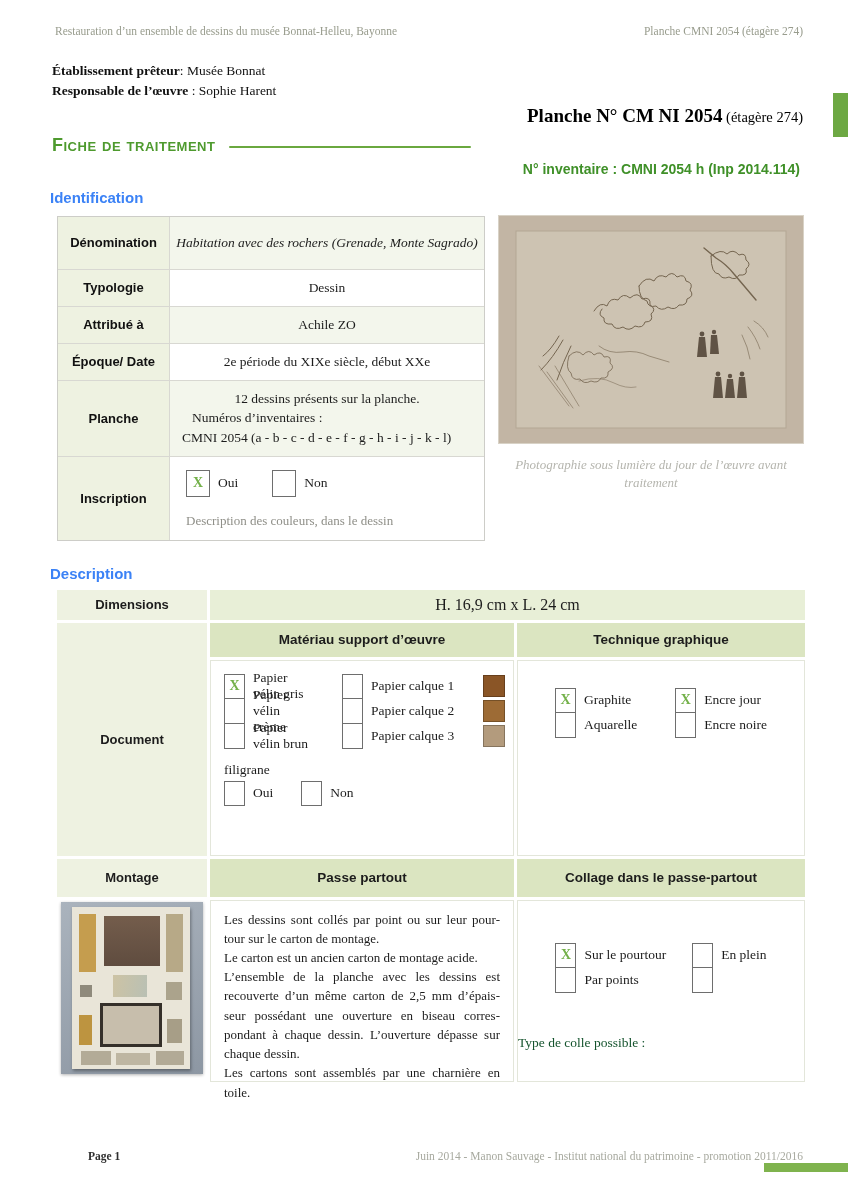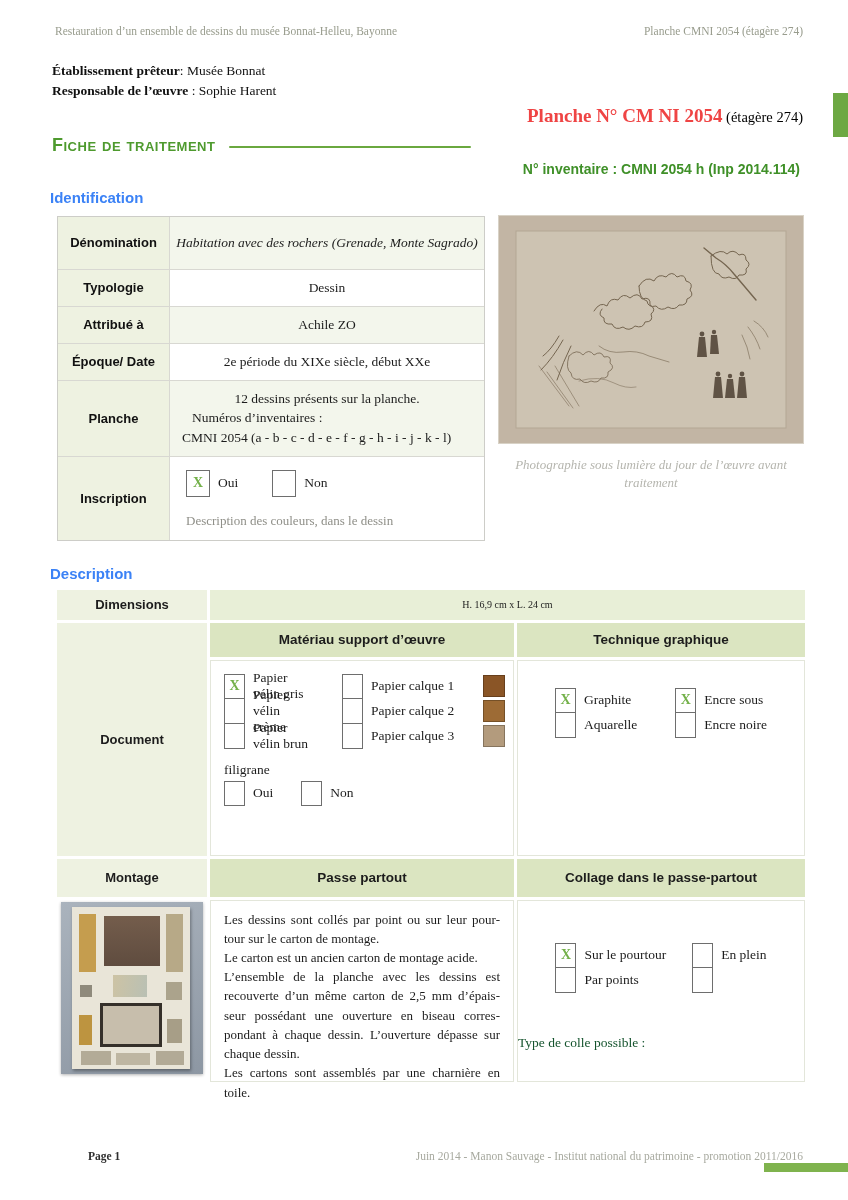--- a/index.html
+++ b/index.html
@@ -9,21 +9,21 @@
   
   .topbar{display:flex;justify-content:space-between;padding:25px 45px 0 55px;
           font-size:11.5px;color:#989c8d;}
 
   
   .lender{margin:24px 0 0 52px;font-size:13.5px;line-height:1.5;color:#111;}
   .lender b{font-weight:bold;}
 
   
   .plate-row{text-align:right;padding-right:45px;margin-top:3px;}
-  .plate-main{font-size:19px;font-weight:bold;color:#ef4444;}
+  .plate-main{font-size:19px;font-weight:bold;color:#000000;}
   .plate-suffix{font-size:14.5px;color:#000;}
   .green-tab-top{position:absolute;top:93px;right:0;width:15px;height:44px;background:#6da843;}
   .green-tab-bottom{position:absolute;bottom:28px;right:0;width:84px;height:9px;background:#7fb34e;}
 
   
   .sheet-row{display:flex;align-items:center;margin:8px 45px 0 52px;}
   .sheet-title{font-family:"Liberation Sans",sans-serif;font-weight:bold;font-size:18px;
                color:#4e9a2e;font-variant:small-caps;letter-spacing:.5px;}
   .sheet-rule{height:2px;background:#6aa83f;width:242px;margin-left:14px;margin-top:3px;border-radius:2px;}
   .inventory-row{text-align:right;padding-right:48px;margin-top:5px;
@@ -63,21 +63,21 @@
                  color:#b5b5ae;line-height:1.45;padding:0 10px;}
 
   
   .dtable{margin:8px 43px 0 57px;display:grid;grid-template-columns:150px 304px 288px;
           grid-template-rows:30px 34px 196px 38px 182px;gap:3px;}
   .dlbl{background:#eef2e1;display:flex;align-items:center;justify-content:center;
         font-family:"Liberation Sans",sans-serif;font-weight:bold;font-size:13px;}
   .dband{background:#dbe5c1;display:flex;align-items:center;justify-content:center;
          font-family:"Liberation Sans",sans-serif;font-weight:bold;font-size:13.5px;}
   .ddim{grid-column:2 / span 2;background:#e8efd7;display:flex;align-items:center;justify-content:center;
-        font-size:10px;}
+        font-size:16px;}
   .ddoc{grid-row:2 / span 2;}
   .dcontent{background:#fff;border:1px solid #e3e6da;box-sizing:border-box;}
 
   .mat-pad{padding:13px 8px 0 13px;}
   .mat-cols{display:flex;}
   .colA{width:146px;} .colB{flex:1;padding-left:30px;}
   .chk{display:flex;align-items:center;height:25px;}
   .stack .chk + .chk .box{border-top:none;}
   .swatch{width:20px;height:20px;margin-left:10px;border:1px solid rgba(0,0,0,.25);flex:none;}
   .calq-label{margin-left:8px;font-size:13.5px;width:102px;}
@@ -285,21 +285,21 @@
           <span class="chklabel">Graphite</span>
         </div>
         <div class="chk">
           <span class="box small"></span>
           <span class="chklabel">Aquarelle</span>
         </div>
       </div>
       <div class="stack">
         <div class="chk">
           <span class="box small">X</span>
-          <span class="chklabel">Encre sous</span>
+          <span class="chklabel">Encre jour</span>
         </div>
         <div class="chk">
           <span class="box small"></span>
           <span class="chklabel">Encre noire</span>
         </div>
       </div>
     </div>
 
     <div class="dlbl">Montage</div>
     <div class="dband">Passe partout</div>

